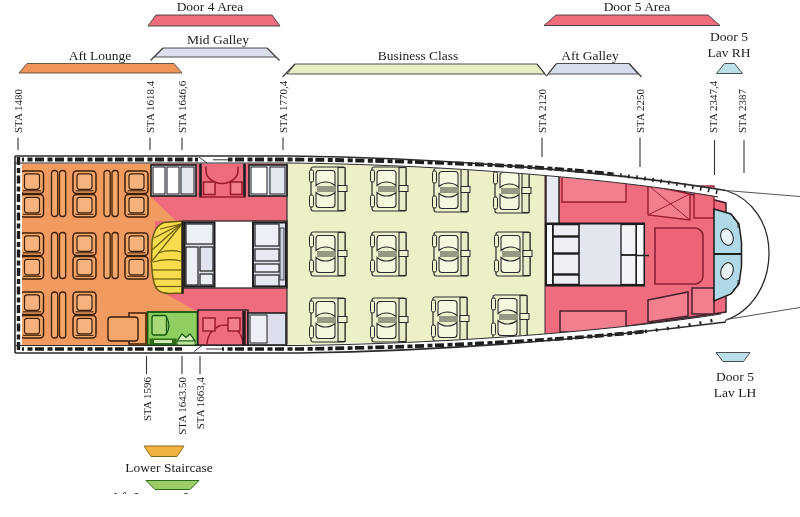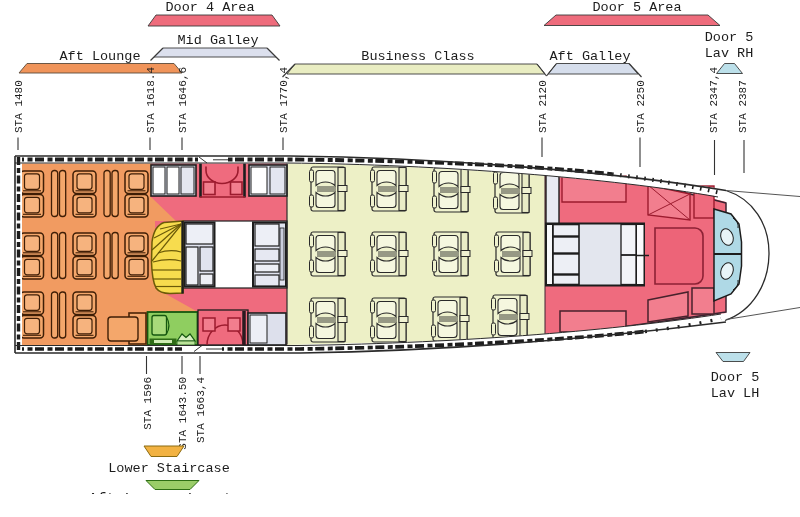--- a/index.html
+++ b/index.html
@@ -1,16 +1,16 @@
 <!DOCTYPE html>
 <html><head>
 <meta charset="utf-8">
 <style>
   html,body{margin:0;padding:0;background:#fff;}
-  #page{position:relative;width:800px;height:494px;overflow:hidden;font-family:Liberation Mono, monospace;}
+  #page{position:relative;width:800px;height:494px;overflow:hidden;font-family:Liberation Serif, serif;}
   svg{position:absolute;left:0;top:0;}
   
 </style>
 </head>
 <body>
 <div id="page">
 <svg width="800" height="517" viewBox="0 0 800 517">
 <defs>
   <g id="bcpair">
     <rect x="0" y="0" width="34" height="44" rx="2" fill="#EFF2CE" stroke="#2a2a2a" stroke-width="1.2"></rect>

